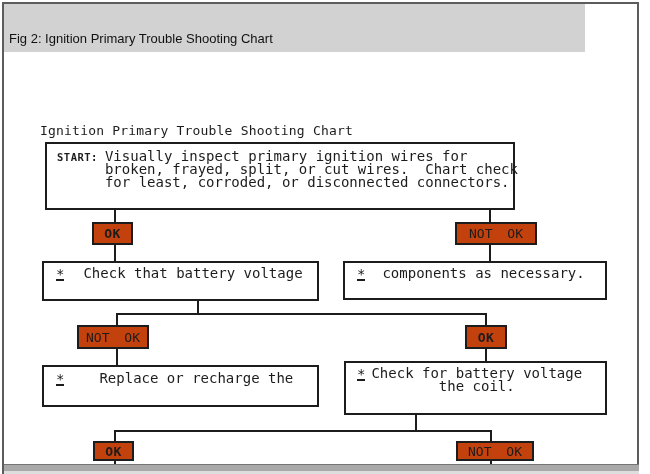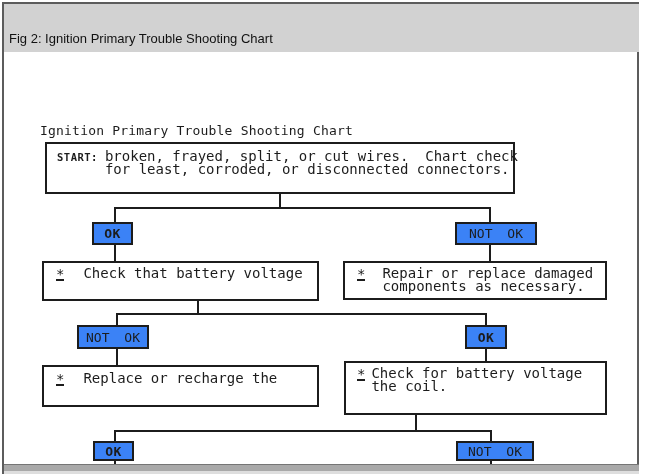--- a/index.html
+++ b/index.html
@@ -8,21 +8,21 @@
     background:#ffffff;
     font-family:"DejaVu Sans Mono",monospace;
   }
   
   .frame{
     position:absolute;left:2px;top:2px;width:637px;height:476px;
     border:2px solid var(--frame-border,#5c5c5c);box-sizing:border-box;
     background:#ffffff;
   }
   .titlebar{
-    position:absolute;left:4px;top:4px;width:635px;height:48px;
+    position:absolute;left:4px;top:4px;width:581px;height:48px;
     background:var(--titlebar-bg,#d2d2d2);
     text-align:center;
   }
   .titlebar-text{
     position:absolute;left:5px;top:27px;
     font-family:"Liberation Sans",sans-serif;font-size:13px;color:#111111;
     white-space:pre;
   }
   .bottom-band{
     position:absolute;left:4px;top:464px;width:635px;height:7px;
@@ -45,21 +45,21 @@
     box-sizing:border-box;z-index:2;display:flex;align-items:flex-start;
     font-size:14px;line-height:13px;color:var(--ink,#1c1c1c);
   }
   .fbox .lines div{white-space:pre;}
   .start-label{font-weight:bold;font-size:10.5px;line-height:14px;margin:0 7px 0 0;letter-spacing:0.5px;}
   .ast{
     display:inline-block;border-bottom:2px solid var(--ink,#1c1c1c);
     height:12px;line-height:15px;font-size:14px;
   }
   .tag{
-    position:absolute;border:2px solid var(--ink,#1c1c1c);background:#3b82f6;
+    position:absolute;border:2px solid var(--ink,#1c1c1c);background:#c2410c;
     box-sizing:border-box;z-index:2;display:flex;align-items:center;justify-content:center;
     font-size:13px;color:var(--ink,#1c1c1c);white-space:pre;
   }
   .tag.ok{font-weight:bold;letter-spacing:0.5px;}
   .tag.notok{word-spacing:7px;}
 </style>
 </head>
 <body>
 
 <div class="frame"></div>
@@ -78,59 +78,59 @@
 <div class="vline" style="left:197px;top:301px;height:14px;"></div>
 <div class="hline" style="left:116px;top:313px;width:371px;"></div>
 <div class="vline" style="left:116px;top:313px;height:53px;"></div>
 <div class="vline" style="left:485px;top:313px;height:48px;"></div>
 
 <div class="vline" style="left:415px;top:415px;height:17px;"></div>
 <div class="hline" style="left:114px;top:430px;width:378px;"></div>
 <div class="vline" style="left:114px;top:430px;height:34px;"></div>
 <div class="vline" style="left:490px;top:430px;height:34px;"></div>
 
-<div class="fbox" style="left:45px;top:142px;width:470px;height:52px;padding:6px 0 0 10px;">
+<div class="fbox" style="left:45px;top:142px;width:470px;height:68px;padding:6px 0 0 10px;">
   <span class="start-label">START:</span>
   <div class="lines">
+    <div>Visually inspect primary ignition wires for</div>
     <div>broken, frayed, split, or cut wires.  Chart check</div>
     <div>for least, corroded, or disconnected connectors.</div>
   </div>
 </div>
 
 <div class="tag ok" style="left:92px;top:222px;width:41px;height:23px;"><span>OK</span></div>
 <div class="tag notok" style="left:455px;top:222px;width:82px;height:23px;"><span>NOT OK</span></div>
 
 <div class="fbox" style="left:42px;top:261px;width:277px;height:40px;padding:4px 0 0 12px;">
   <span class="ast">*</span>
   <div class="lines" style="margin-left:19px;">
     <div>Check that battery voltage</div>
   </div>
 </div>
 
 <div class="fbox" style="left:343px;top:261px;width:264px;height:39px;padding:4px 0 0 12px;">
   <span class="ast">*</span>
   <div class="lines" style="margin-left:17px;">
-    <div>Repair or replace damaged</div>
     <div>components as necessary.</div>
   </div>
 </div>
 
 <div class="tag notok" style="left:77px;top:325px;width:72px;height:24px;"><span>NOT OK</span></div>
 <div class="tag ok" style="left:465px;top:325px;width:42px;height:24px;"><span>OK</span></div>
 
 <div class="fbox" style="left:42px;top:365px;width:277px;height:42px;padding:5px 0 0 12px;">
   <span class="ast">*</span>
-  <div class="lines" style="margin-left:19px;">
+  <div class="lines" style="margin-left:35px;">
     <div>Replace or recharge the</div>
   </div>
 </div>
 
 <div class="fbox" style="left:344px;top:361px;width:263px;height:54px;padding:4px 0 0 11px;">
   <span class="ast">*</span>
-  <div class="lines" style="margin-left:6px;">
+  <div class="lines" style="margin-left:6px;text-align:center;">
     <div>Check for battery voltage</div>
     <div>the coil.</div>
   </div>
 </div>
 
 <div class="tag ok" style="left:93px;top:441px;width:41px;height:20px;"><span>OK</span></div>
 <div class="tag notok" style="left:456px;top:441px;width:78px;height:20px;"><span>NOT OK</span></div>
 
 <div class="bottom-band"></div>
 <div class="bottom-band-light"></div>

